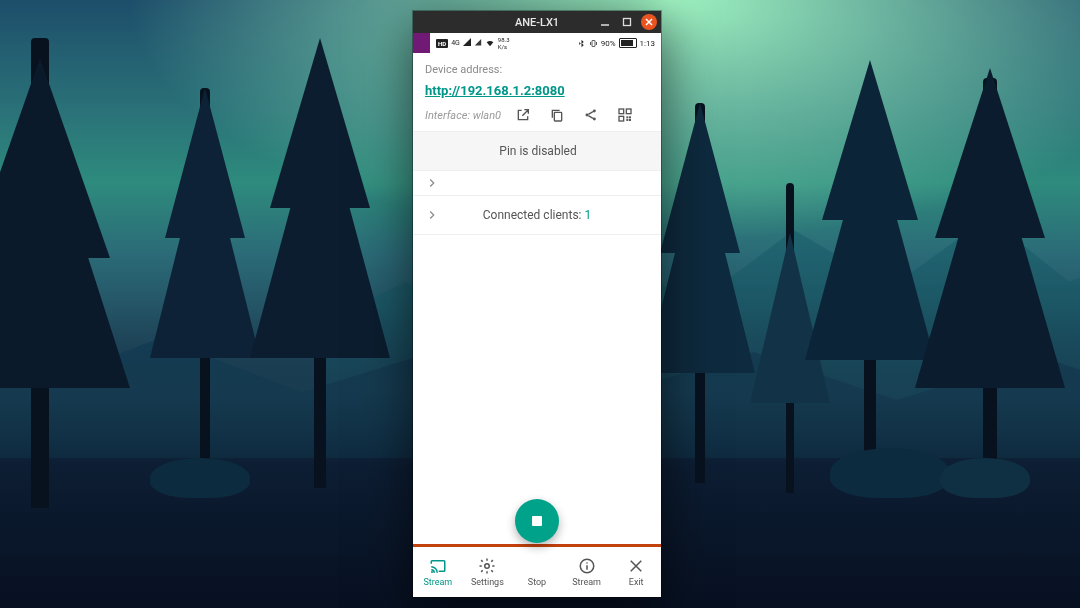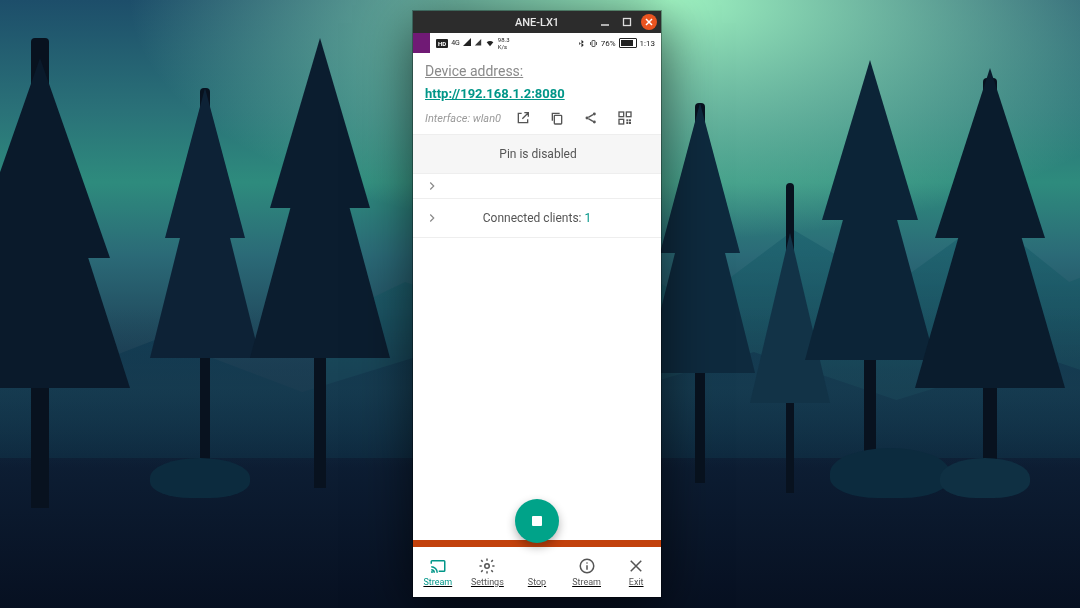--- a/index.html
+++ b/index.html
@@ -176,24 +176,23 @@
     flex-direction: column;
     background: #fafafa;
     overflow: hidden;
   }
   .addr-block {
     padding: 10px 12px 8px 12px;
     background: #fff;
     border-bottom: 1px solid #eee;
   }
   .addr-label {
-    font-size: 14px;
+    font-size: 11px;
     color: #8a8a8a;
     margin-bottom: 4px;
-    text-decoration: underline;
   }
   .addr-link {
     color: #009688;
     font-weight: 700;
     font-size: 13px;
     text-decoration: underline;
     cursor: pointer;
     display: inline-block;
   }
   .iface-row {
@@ -252,24 +251,23 @@
     align-items: center;
     justify-content: center;
     cursor: pointer;
   }
   .fab-square { width: 10px; height: 10px; background: #fff; border-radius: 1px; }
 
   
   .bottomnav {
     height: 50px;
     background: #fff;
-    border-top: 7px solid #c2410c;
+    border-top: 3px solid #c2410c;
     display: flex;
     flex-shrink: 0;
-    text-decoration: underline;
   }
   .nav-item {
     flex: 1;
     display: flex;
     flex-direction: column;
     align-items: center;
     justify-content: center;
     gap: 2px;
     cursor: pointer;
     color: #555;
@@ -370,21 +368,21 @@
       </span>
     </div>
     <div class="status-right">
       <svg viewBox="0 0 24 24" width="9" height="9">
           <path fill="#222" d="M12 2v20l6-6-5-4 5-4-6-6zM6 8l4 4-4 4"></path>
         </svg>
       <svg viewBox="0 0 24 24" width="9" height="9">
           <rect x="8" y="4" width="8" height="16" rx="1" fill="none" stroke="#222" stroke-width="2"></rect>
           <path d="M4 8v8M20 8v8" stroke="#222" stroke-width="2"></path>
         </svg>
-      <span>76%</span>
+      <span>90%</span>
       <span class="batt"></span>
       <span>1:13</span>
     </div>
   </div>
 
   <div class="content">
 
     <div class="addr-block">
       <div class="addr-label">Device address:</div>
       <a class="addr-link">http://192.168.1.2:8080</a>

